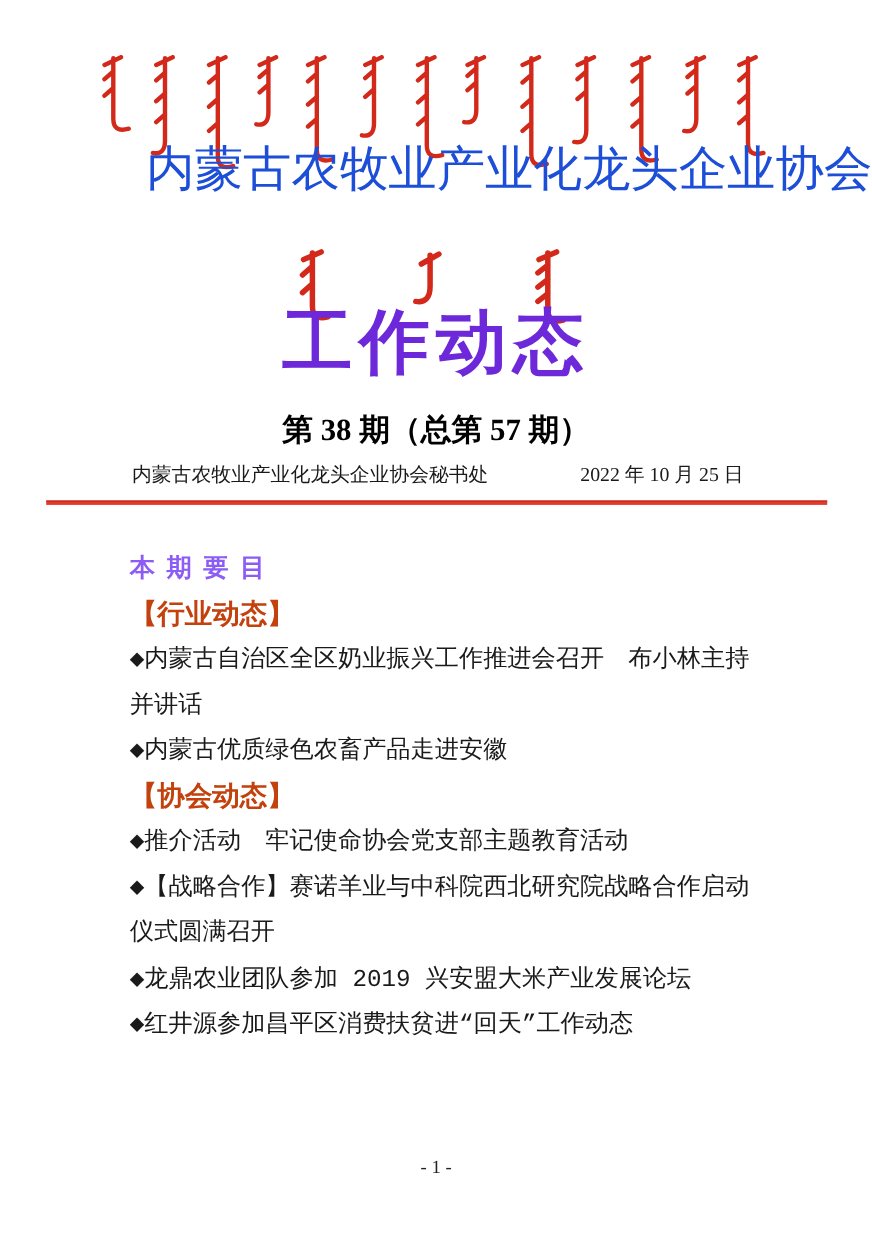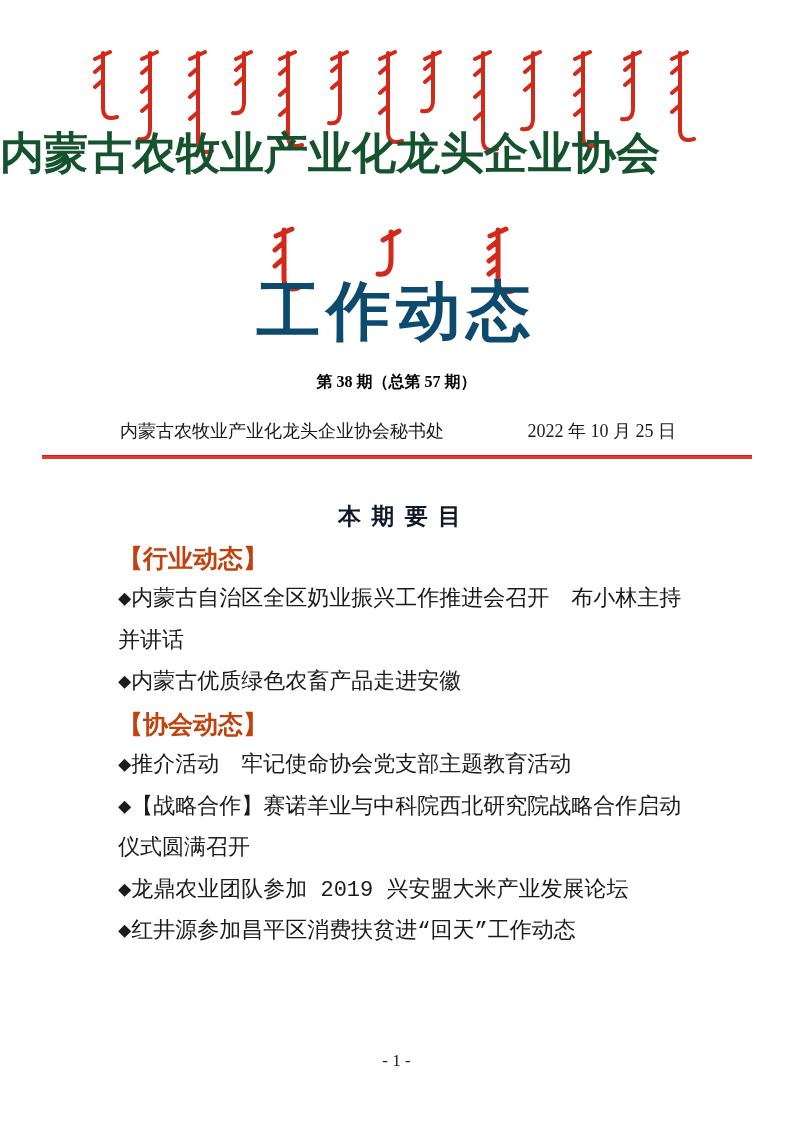--- a/index.html
+++ b/index.html
@@ -14,51 +14,51 @@
     color: #1a1a1a;
   }
   .mong-band { position: absolute; }
   .mong-band path { stroke: #d2291b; fill: none; stroke-linecap: round; stroke-linejoin: round; }
   .band-top { top: 50px; left: 88px; }
   .band-top path { stroke-width: 4; }
   .band-small { top: 226px; left: 266px; }
   .band-small path { stroke-width: 5; }
   .org-title {
     position: absolute; top: 124px; left: 0; width: 100%;
-    text-align: left; font-size: 44px; font-weight: bold;
-    color: #14532d; letter-spacing: 0px; white-space: nowrap;
+    text-align: right; font-size: 44px; font-weight: normal;
+    color: #1d4ed8; letter-spacing: 0px; white-space: nowrap;
     font-family: "Liberation Serif", serif; margin: 0;
   }
   .bulletin-title {
     position: absolute; top: 268px; left: 0; width: 100%;
     text-align: center; font-size: 64px; font-weight: bold;
-    color: #0c4a6e; letter-spacing: 6px; white-space: nowrap;
+    color: #6d28d9; letter-spacing: 6px; white-space: nowrap;
     font-family: "Liberation Serif", serif; margin: 0;
   }
   .issue-line {
     position: absolute; top: 372px; left: 0; width: 100%;
-    text-align: center; font-size: 16px; font-weight: bold;
+    text-align: center; font-size: 28px; font-weight: bold;
     color: #000; margin: 0; font-family: "Liberation Serif", serif;
   }
   .pub-row {
     position: absolute; top: 419px; left: 120px; width: 556px;
     display: flex; justify-content: space-between; align-items: flex-end;
     font-size: 18px; color: #1a1a1a;
   }
   .red-rule {
     position: absolute; top: 455px; left: 42px; width: 710px; height: 3px;
     background: #e13b2d; border-top: 1px solid #c22418;
   }
   .toc {
     position: absolute; top: 496px; left: 118px; width: 565px;
     line-height: 41.5px; font-size: 22px;
   }
   .toc-heading {
-    text-align: center; font-weight: bold; font-size: 23px;
-    font-family: "Liberation Sans", sans-serif; color: #0f172a;
+    font-weight: bold; font-size: 23px;
+    font-family: "Liberation Sans", sans-serif; color: #8b5cf6;
     letter-spacing: 2px; margin: 0;
   }
   .section-title {
     font-weight: bold; font-size: 25px; color: #c2410c;
     font-family: "Liberation Sans", sans-serif; margin: 0;
   }
   .toc-item { margin: 0; color: #1a1a1a; font-family: Liberation Mono, monospace; }
   .page-footer {
     position: absolute; top: 1051px; left: 0; width: 100%;
     text-align: center; font-size: 17px; color: #222; margin: 0;

